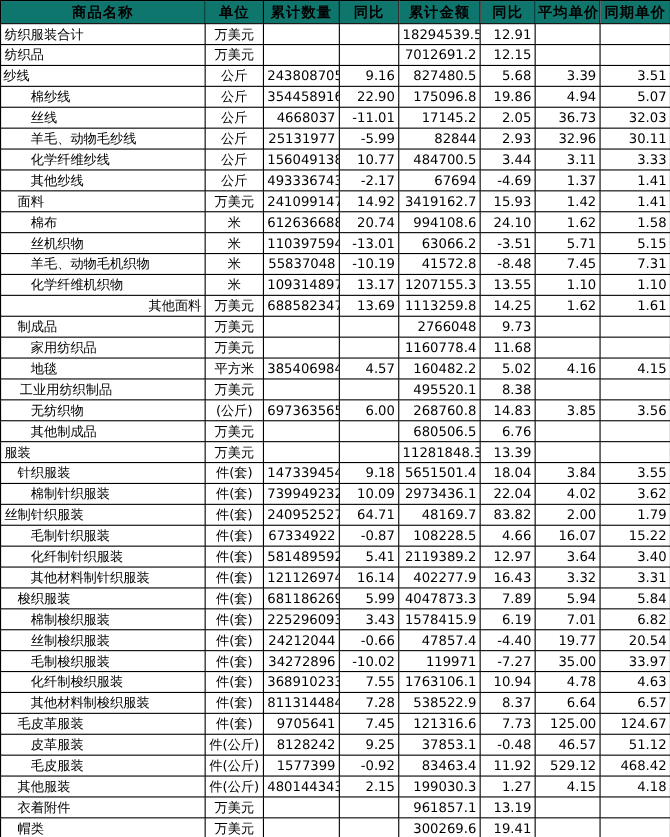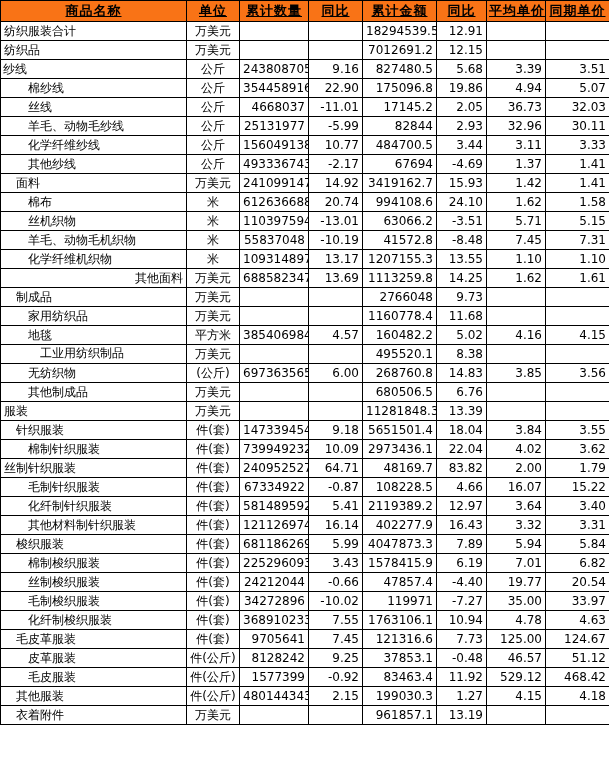--- a/index.html
+++ b/index.html
@@ -20,29 +20,28 @@
     width: 609px;
   }
   table.grid th,
   table.grid td {
     border: 1px solid #000000;
     overflow: hidden;
     white-space: nowrap;
     box-sizing: border-box;
   }
   table.grid th {
-    background: #f97316;
+    background: #0f766e;
     color: #000000;
     font-weight: bold;
     font-size: 13px;
     height: 21px;
     text-align: center;
     padding: 0 2px;
     letter-spacing: 1px;
-    text-decoration: underline;
   }
   table.grid td {
     color: #000000;
     font-size: 12px;
     height: 18px;
     padding: 0 3px;
     line-height: 18px;
   }
   td.c-name { text-align: left; }
   td.c-unit { text-align: center; padding: 0 1px; }
@@ -257,21 +256,21 @@
     <td class="c-unit">平方米</td>
     <td class="c-num">385406984</td>
     <td class="c-num">4.57</td>
     <td class="c-num">160482.2</td>
     <td class="c-num">5.02</td>
     <td class="c-num">4.16</td>
     <td class="c-num">4.15</td>
   </tr>
 
   <tr>
-    <td class="c-name" style="padding-left: 39px; font-family: Liberation Mono, monospace;">工业用纺织制品</td>
+    <td class="c-name" style="padding-left: 17px;">工业用纺织制品</td>
     <td class="c-unit">万美元</td>
     <td class="c-num"></td>
     <td class="c-num"></td>
     <td class="c-num">495520.1</td>
     <td class="c-num">8.38</td>
     <td class="c-num"></td>
     <td class="c-num"></td>
   </tr>
 
   <tr>
@@ -421,20 +420,30 @@
     <td class="c-name" style="padding-left: 27px;">化纤制梭织服装</td>
     <td class="c-unit">件(套)</td>
     <td class="c-num">3689102337</td>
     <td class="c-num">7.55</td>
     <td class="c-num">1763106.1</td>
     <td class="c-num">10.94</td>
     <td class="c-num">4.78</td>
     <td class="c-num">4.63</td>
   </tr>
 
+  <tr>
+    <td class="c-name" style="padding-left: 27px;">其他材料制梭织服装</td>
+    <td class="c-unit">件(套)</td>
+    <td class="c-num">811314484</td>
+    <td class="c-num">7.28</td>
+    <td class="c-num">538522.9</td>
+    <td class="c-num">8.37</td>
+    <td class="c-num">6.64</td>
+    <td class="c-num">6.57</td>
+  </tr>
 
   <tr>
     <td class="c-name" style="padding-left: 15px;">毛皮革服装</td>
     <td class="c-unit">件(套)</td>
     <td class="c-num">9705641</td>
     <td class="c-num">7.45</td>
     <td class="c-num">121316.6</td>
     <td class="c-num">7.73</td>
     <td class="c-num">125.00</td>
     <td class="c-num">124.67</td>
@@ -477,15 +486,25 @@
     <td class="c-name" style="padding-left: 15px;">衣着附件</td>
     <td class="c-unit">万美元</td>
     <td class="c-num"></td>
     <td class="c-num"></td>
     <td class="c-num">961857.1</td>
     <td class="c-num">13.19</td>
     <td class="c-num"></td>
     <td class="c-num"></td>
   </tr>
 
+  <tr>
+    <td class="c-name" style="padding-left: 15px;">帽类</td>
+    <td class="c-unit">万美元</td>
+    <td class="c-num"></td>
+    <td class="c-num"></td>
+    <td class="c-num">300269.6</td>
+    <td class="c-num">19.41</td>
+    <td class="c-num"></td>
+    <td class="c-num"></td>
+  </tr>
 </tbody>
   </table>
 </div>
 
 </body></html>

